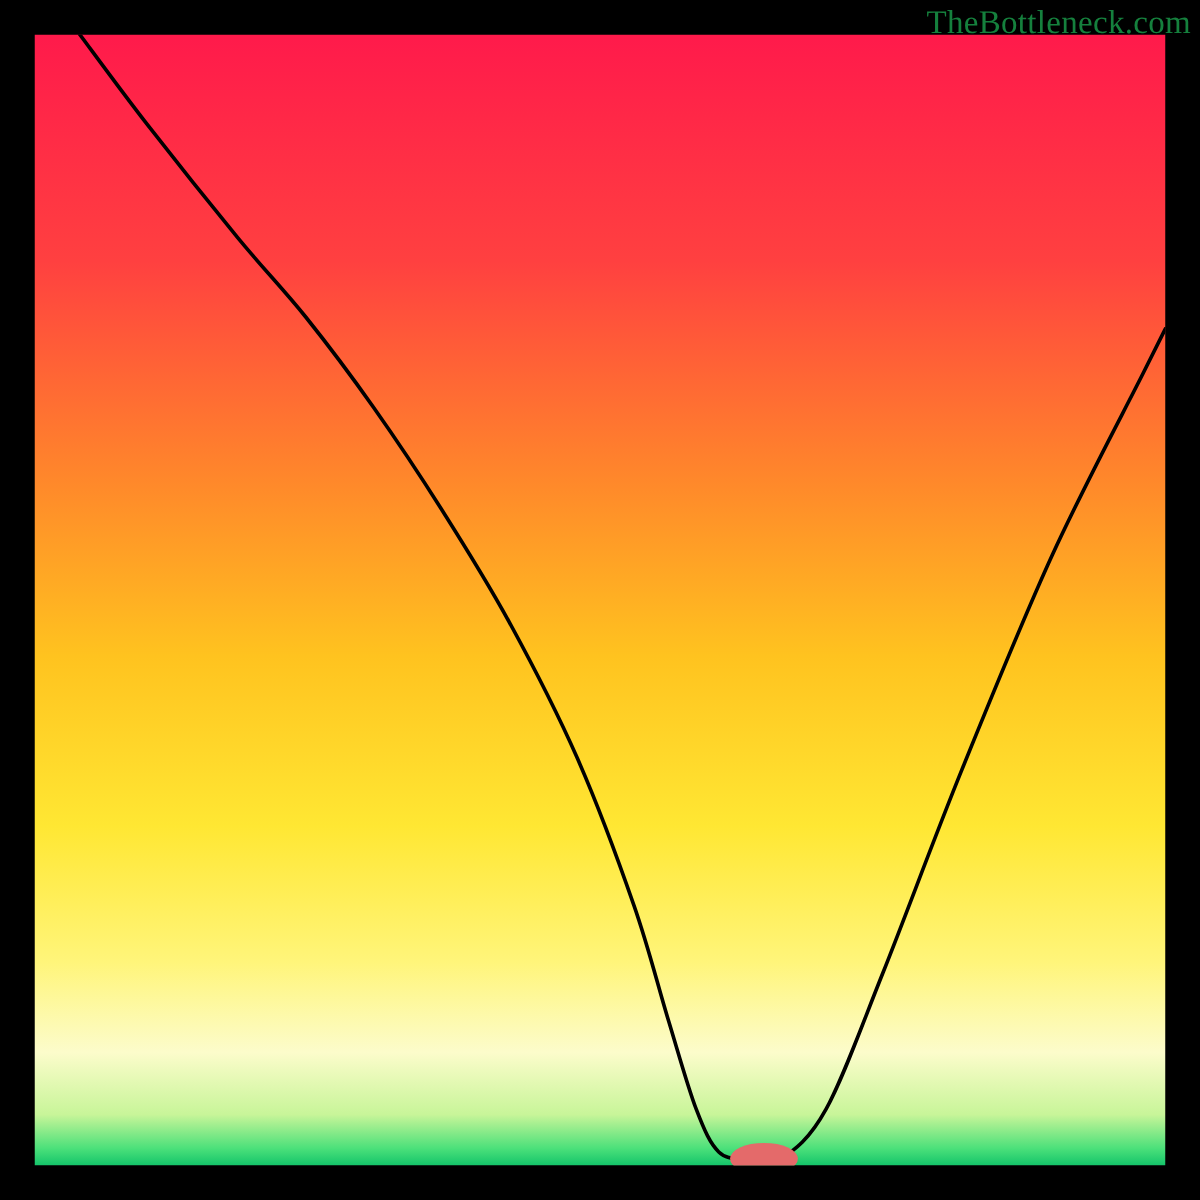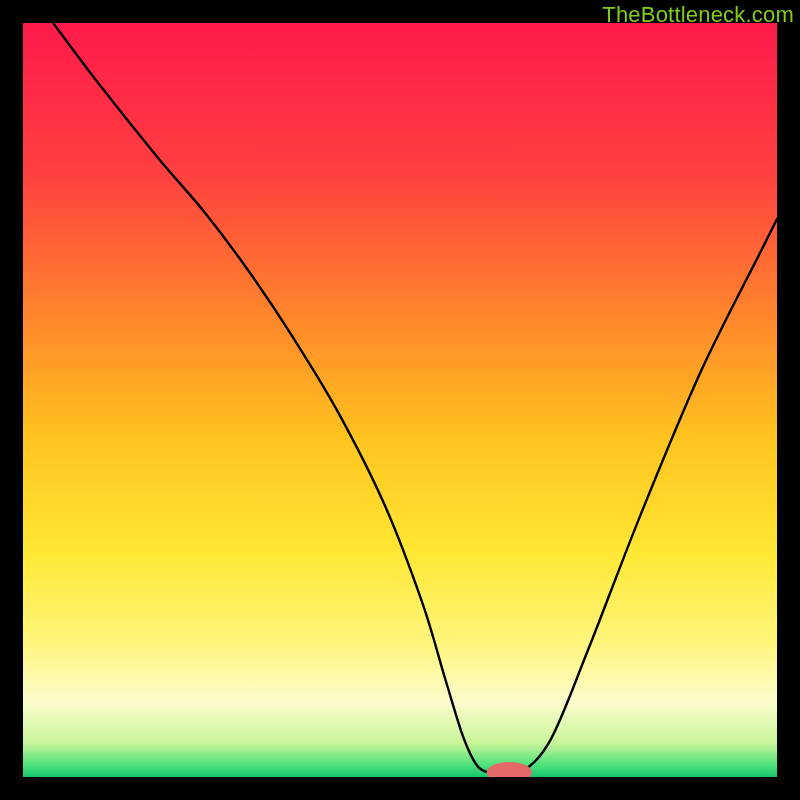--- a/index.html
+++ b/index.html
@@ -14,25 +14,26 @@
   .frame {
     position: relative;
     width: 800px;
     height: 800px;
     background: #000;
   }
   .watermark {
     position: absolute;
     top: 2px;
     right: 6px;
-    color: #84cc16;
+    color: #15803d;
     font-size: 22px;
     font-weight: 500;
     letter-spacing: 0.2px;
     z-index: 10;
+    font-family: Liberation Serif, serif;
   }
   .plot-area {
     position: absolute;
     left: 23px;
     top: 23px;
     width: 754px;
     height: 754px;
   }
   svg { display: block; }
 </style>

